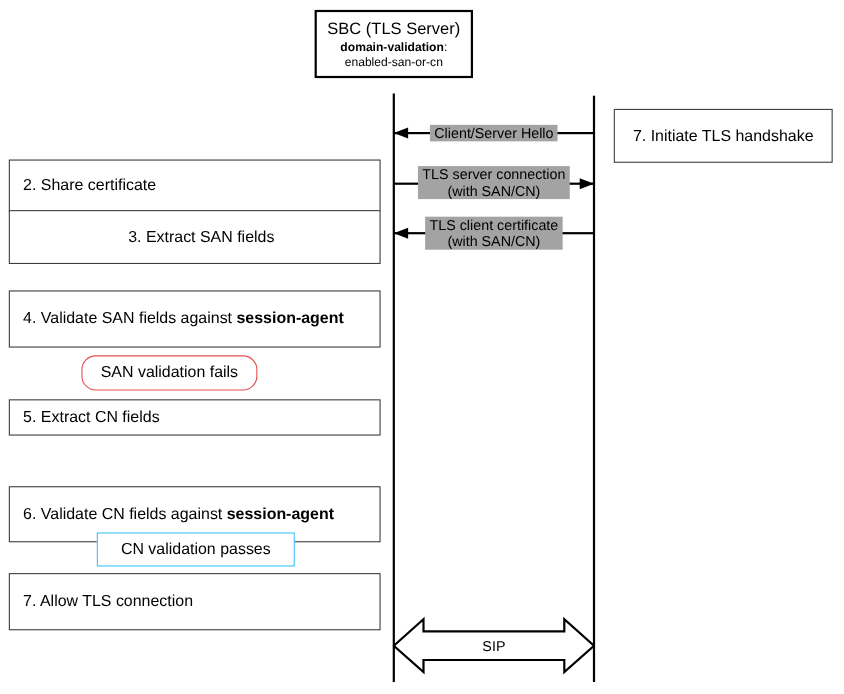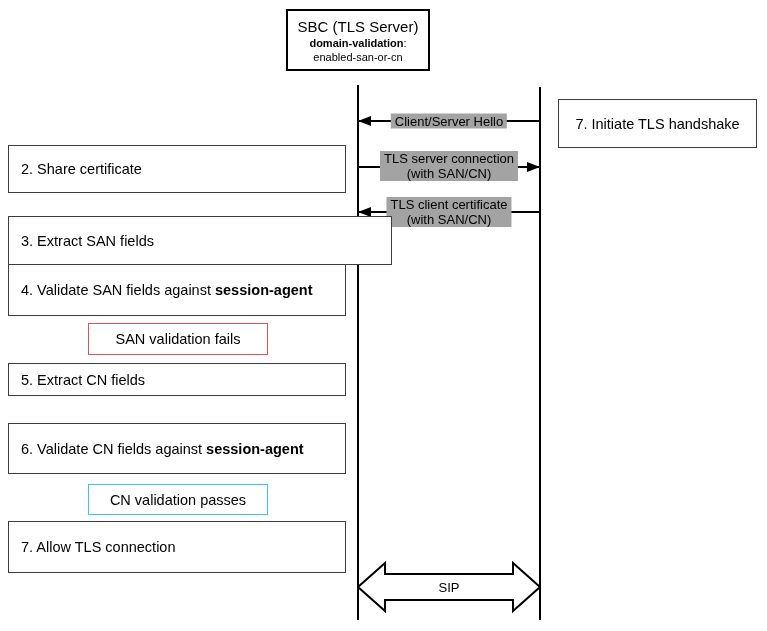--- a/index.html
+++ b/index.html
@@ -84,35 +84,35 @@
   <div class="msg-line" style="left:358px;top:211px;width:182px;"></div>
   <div class="arrow-left" style="left:358px;top:207px;"></div>
   <div class="msg-label" style="left:449px;top:212px;">
     <div>TLS client certificate</div>
     <div>(with SAN/CN)</div>
   </div>
 
   <div class="plain-box step-box" style="left:8px;top:145px;width:338px;height:48px;">
     <span><span>2. Share certificate</span><b></b></span>
   </div>
-  <div class="plain-box step-box" style="left:8px;top:216px;width:384px;height:49px;">
+  <div class="plain-box step-box" style="left:8px;top:191px;width:338px;height:49px;justify-content:center;">
     <span><span>3. Extract SAN fields</span><b></b></span>
   </div>
   <div class="plain-box step-box" style="left:8px;top:264px;width:338px;height:52px;">
     <span><span>4. Validate SAN fields against </span><b>session-agent</b></span>
   </div>
 
-  <div class="note" style="left: 88px; top: 323px; width: 180px; height: 32px; border-color: rgb(228, 80, 78);">
+  <div class="note" style="left: 74px; top: 323px; width: 160px; height: 32px; border-color: rgb(228, 80, 78); border-radius: 13px;">
     <span>SAN validation fails</span>
   </div>
 
   <div class="plain-box step-box" style="left:8px;top:363px;width:338px;height:33px;">
     <span><span>5. Extract CN fields</span><b></b></span>
   </div>
-  <div class="plain-box step-box" style="left:8px;top:423px;width:338px;height:51px;">
+  <div class="plain-box step-box" style="left:8px;top:442px;width:338px;height:51px;">
     <span><span>6. Validate CN fields against </span><b>session-agent</b></span>
   </div>
 
   <div class="note" style="left: 88px; top: 484px; width: 180px; height: 31px; border-color: rgb(59, 197, 243);">
     <span>CN validation passes</span>
   </div>
 
   <div class="plain-box step-box" style="left:8px;top:521px;width:338px;height:52px;">
     <span><span>7. Allow TLS connection</span><b></b></span>
   </div>

